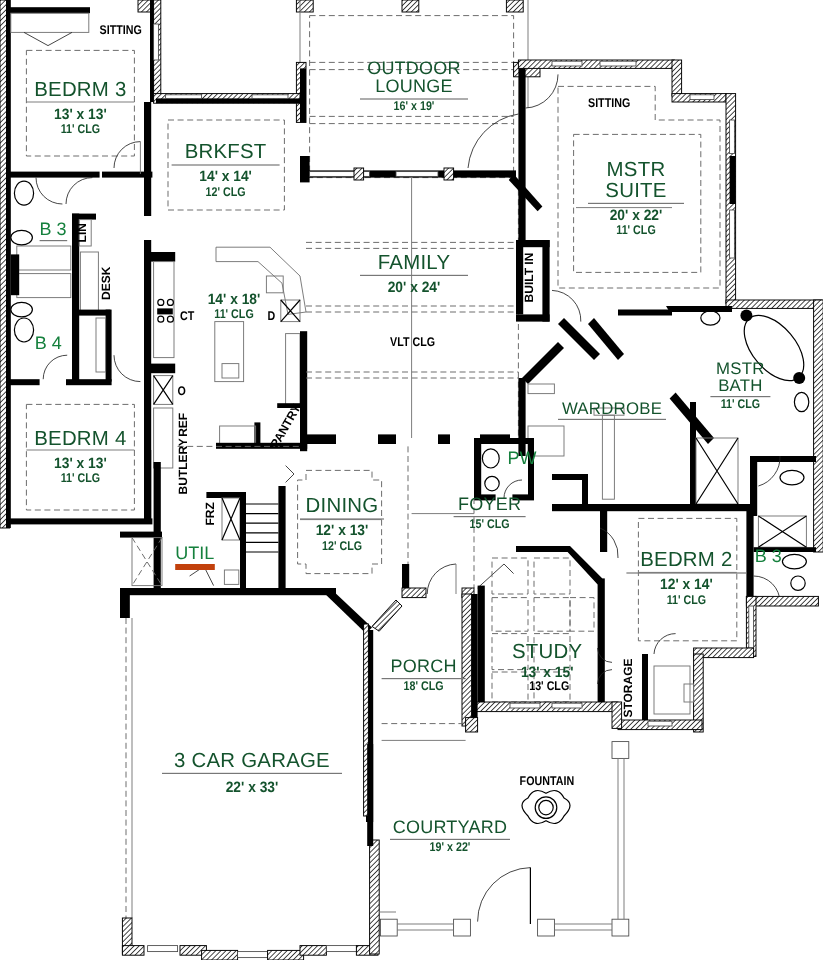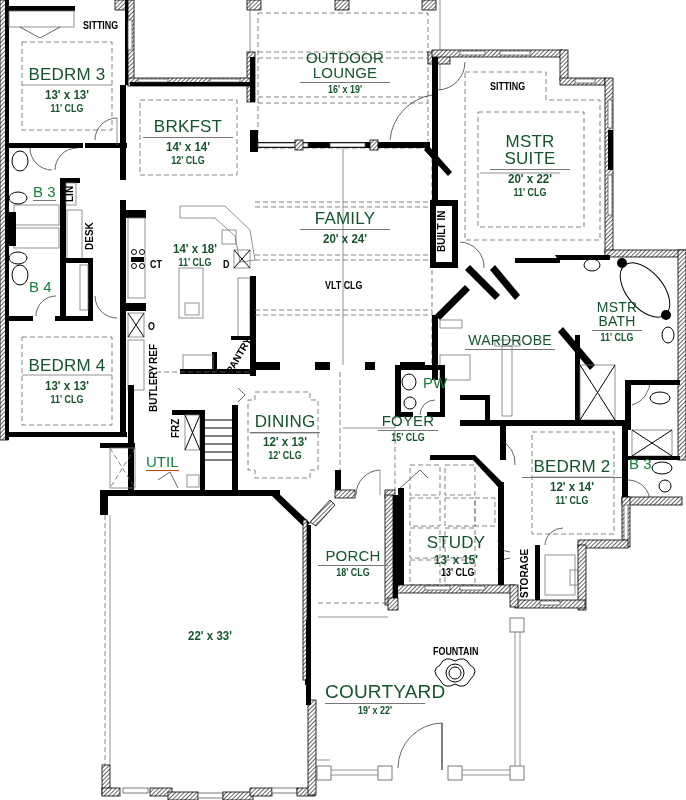--- a/index.html
+++ b/index.html
@@ -411,21 +411,21 @@
   <span class="name ul">DINING</span>
   <span class="dim">12' x 13'</span>
   <span class="clg">12' CLG</span>
 </div>
 
 <div class="lbl" style="left:340px; top:413px; width:60px;margin-left:38px;">
   <span class="name ul" style="font-size:15px;">FOYER</span>
   <span class="clg">15' CLG</span>
 </div>
 
-<span class="bath" style="left:146px; top:453px; border-bottom:1px solid #c2410c;">UTIL</span>
+<span class="bath" style="left:146px; top:453px; border-bottom:5px solid #c2410c;">UTIL</span>
 
 <div class="lbl" style="left:522px; top:458px; width:100px;">
   <span class="name ul">BEDRM 2</span>
   <span class="dim">12' x 14'</span>
   <span class="clg">11' CLG</span>
 </div>
 
 <span class="bath" style="left:629px; top:455px;">B 3</span>
 
 <div class="lbl" style="left:413px; top:510px; width:86px;margin-top:24px;">
@@ -433,26 +433,27 @@
   <span class="dim">13' x 15'</span>
 </div>
 <span class="small" style="left:441px; top:566px;">13' CLG</span>
 
 <div class="lbl" style="left:318px; top:548px; width:70px;">
   <span class="name ul" style="font-size:15px;">PORCH</span>
   <span class="clg">18' CLG</span>
 </div>
 
 <div class="lbl" style="left:135px; top:625px; width:150px;">
+  <span class="name ul">3 CAR GARAGE</span>
   <span class="dim" style="margin-top:5px;">22' x 33'</span>
 </div>
 
 <span class="small" style="left:433px; top:645px;">FOUNTAIN</span>
 <div class="lbl" style="left:325px; top:682px; width:100px;">
-  <span class="name ul" style="font-size:19px;">COURTYARD</span>
+  <span class="name ul" style="font-size:15px;">COURTYARD</span>
   <span class="clg">19' x 22'</span>
 </div>
 
 <span class="rot" style="left:64px; top:202px; transform:rotate(-90deg);">LIN</span>
 <span class="rot" style="left:84px; top:250px; transform:rotate(-90deg);">DESK</span>
 <span class="small" style="left:150px; top:258px;">CT</span>
 <span class="small" style="left:223px; top:258px;">D</span>
 <span class="small" style="left:148px; top:320px;">O</span>
 <span class="rot" style="left:148px; top:364px; transform:rotate(-90deg);">REF</span>
 <span class="rot" style="left:224px; top:370px; transform:rotate(-60deg);">PANTRY</span>

